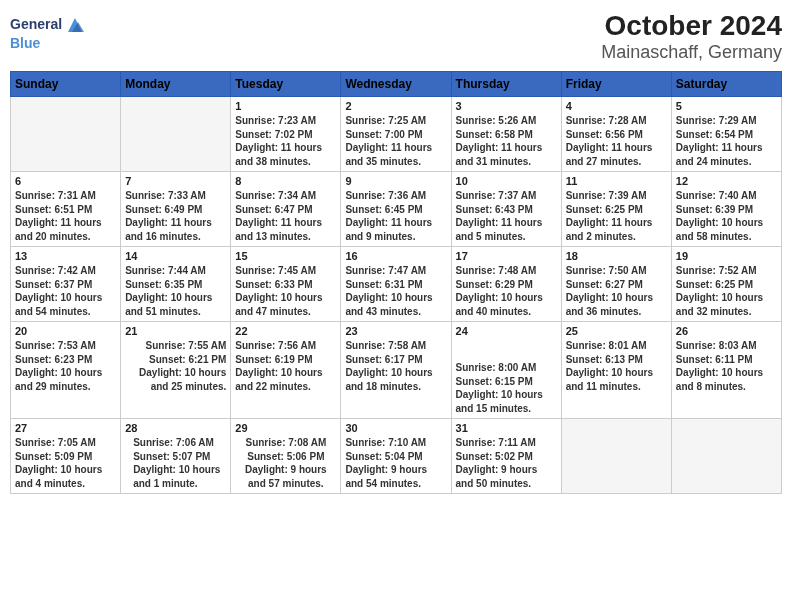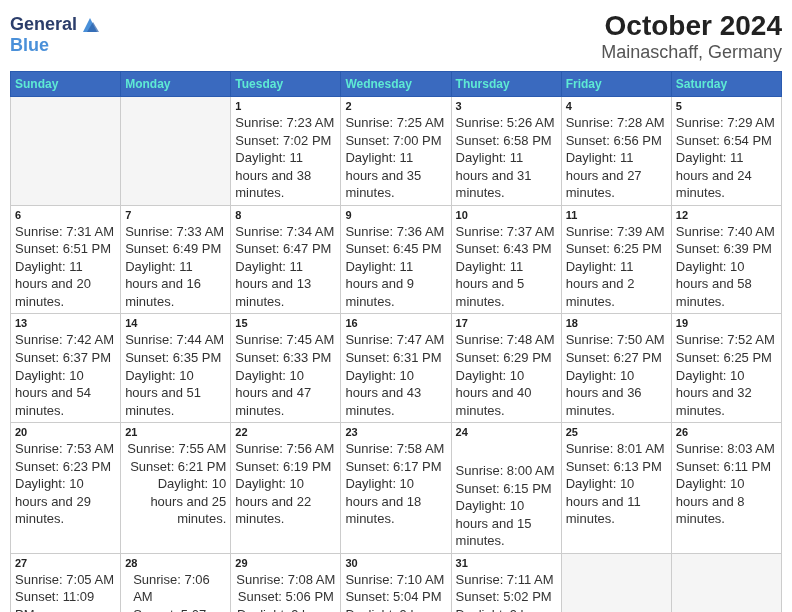--- a/index.html
+++ b/index.html
@@ -15,21 +15,21 @@
       justify-content: space-between;
       align-items: flex-start;
       margin-bottom: 8px;
     }
     .logo {
       display: flex;
       align-items: center;
       padding-top: 4px;
     }
     .logo-text {
-      font-size: 18px;
+      font-size: 14px;
       font-weight: bold;
       color: #2c3e6b;
       line-height: 1.1;
     }
     .logo-text span {
       color: #4a90d9;
     }
     .logo-icon {
       width: 22px;
       height: 22px;
@@ -47,21 +47,21 @@
       font-size: 18px;
       color: #555;
     }
     .calendar {
       width: 100%;
       border-collapse: collapse;
       font-size: 10px;
     }
     .calendar th {
       background: #3a6abf;
-      color: #5eead4;
+      color: #000000;
       padding: 5px 4px;
       text-align: left;
       font-size: 12px;
       font-weight: bold;
       border: 1px solid #2a5aaf;
     }
     .calendar td {
       border: 1px solid #ccc;
       vertical-align: top;
       padding: 3px 4px;
@@ -73,22 +73,23 @@
       background: #f5f5f5;
     }
     .day-num {
       font-weight: bold;
       font-size: 11px;
       margin-bottom: 2px;
       color: #222;
     }
     .day-info {
       color: #333;
-      font-size: 13px;
+      font-size: 10px;
       line-height: 1.35;
+      font-weight: bold;
     }
   </style>
 </head>
 <body>
 
 <div class="header">
   <div class="logo">
     <div>
       <div class="logo-text">
         General<svg class="logo-icon" viewBox="0 0 22 22" style="display:inline-block;vertical-align:middle;margin-left:2px;">
@@ -281,21 +282,21 @@
           <div class="day-num">26</div>
           <div class="day-info" style="white-space: pre-line;">Sunrise: 8:03 AM
 Sunset: 6:11 PM
 Daylight: 10 hours and 8 minutes.</div>
         </td>
       </tr>
       <tr>
         <td>
           <div class="day-num">27</div>
           <div class="day-info" style="white-space: pre-line;">Sunrise: 7:05 AM
-Sunset: 11:09 PM
+Sunset: 5:09 PM
 Daylight: 10 hours and 4 minutes.</div>
         </td>
         <td>
           <div class="day-num">28</div>
           <div class="day-info" style="white-space: pre-line; margin-left: 8px;">Sunrise: 7:06 AM
 Sunset: 5:07 PM
 Daylight: 10 hours and 1 minute.</div>
         </td>
         <td>
           <div class="day-num">29</div>

